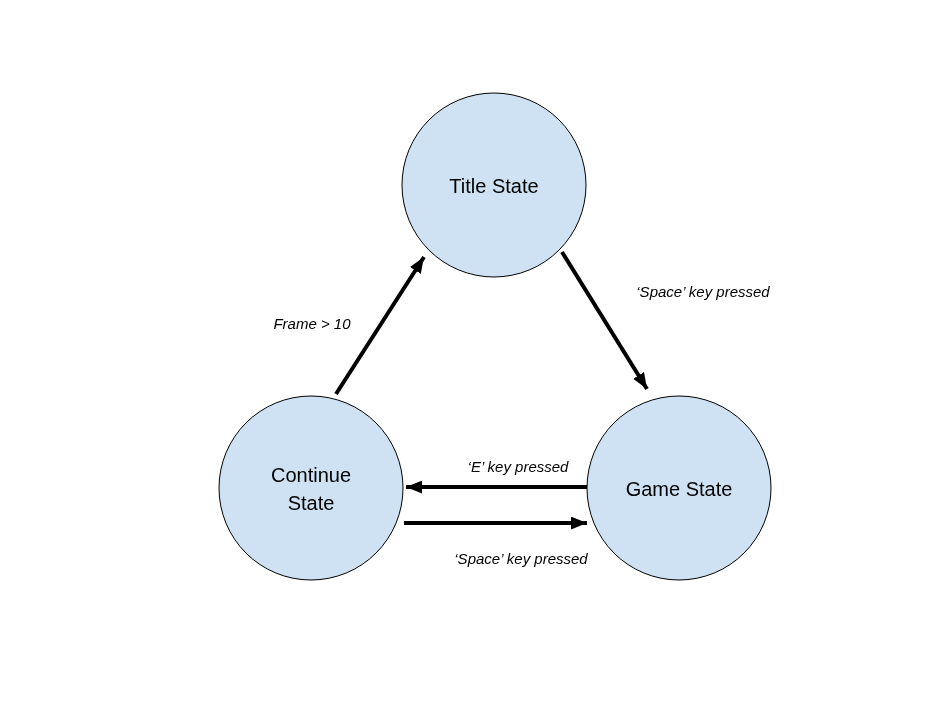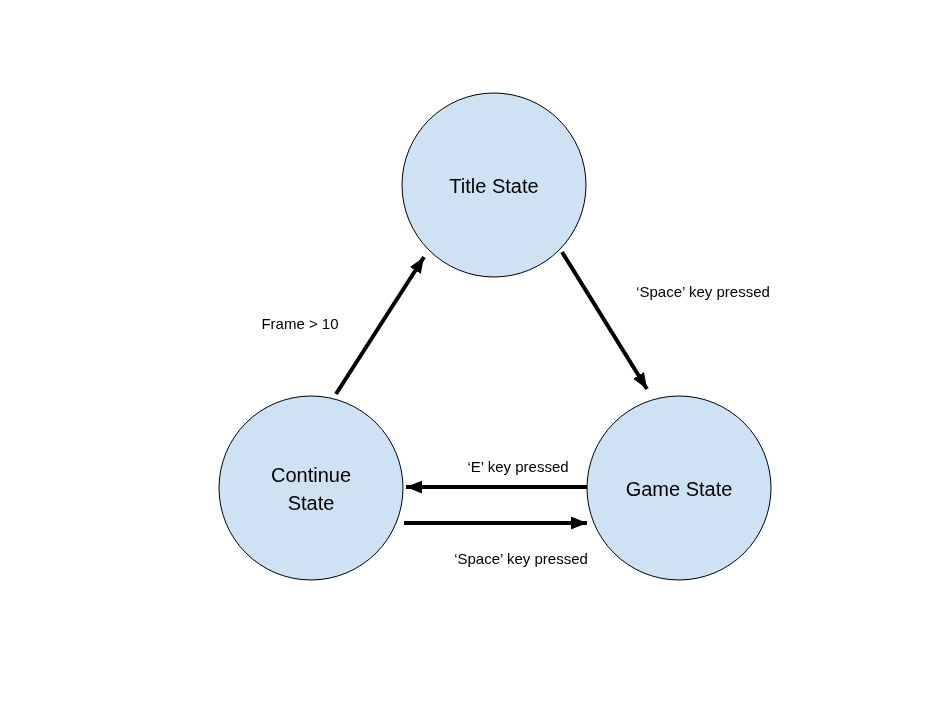--- a/index.html
+++ b/index.html
@@ -47,20 +47,21 @@
     color: var(--text);
     white-space: normal;
   }
   .edge-label {
     position: absolute;
     transform: translate(-50%, -50%);
     text-align: left;
     font-size: 15px;
     color: var(--text);
     white-space: nowrap;
+    font-style: italic;
   }
 </style>
 </head>
 <body>
 
 <div class="canvas">
 
   <svg width="947" height="714" viewBox="0 0 947 714">
     <defs>
       <marker id="arrowhead" viewBox="0 0 10 8" refX="10" refY="4" markerWidth="16" markerHeight="13" markerUnits="userSpaceOnUse" orient="auto">
@@ -75,18 +76,18 @@
 
     <circle class="node-circle" cx="494" cy="185" r="92"></circle>
     <circle class="node-circle" cx="311" cy="488" r="92"></circle>
     <circle class="node-circle" cx="679" cy="488" r="92"></circle>
   </svg>
 
   <div class="node-label" style="left:494px; top:186px;">Title State</div>
   <div class="node-label" style="left:311px; top:489px;">Continue State</div>
   <div class="node-label" style="left:679px; top:489px;">Game State</div>
 
-  <div class="edge-label" style="left:300px; top:323px;">Frame &gt; 10</div>
+  <div class="edge-label" style="left:312px; top:323px;">Frame &gt; 10</div>
   <div class="edge-label" style="left:703px; top:291px;">‘Space’ key pressed</div>
   <div class="edge-label" style="left:518px; top:466px;">‘E’ key pressed</div>
   <div class="edge-label" style="left:521px; top:558px;">‘Space’ key pressed</div>
 
 </div>
 
 </body></html>

